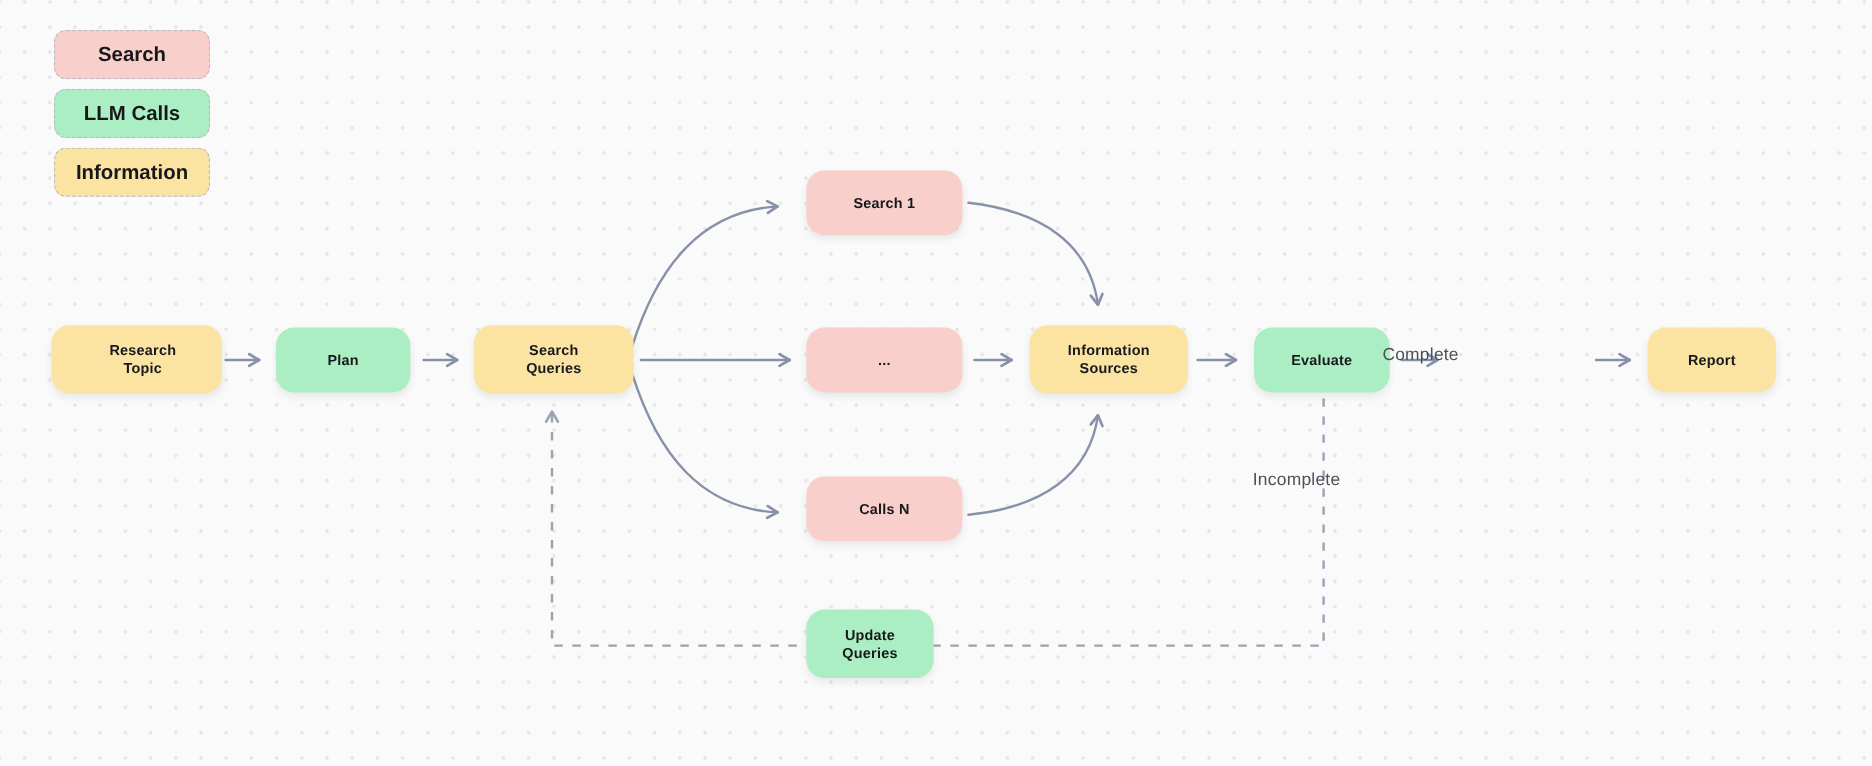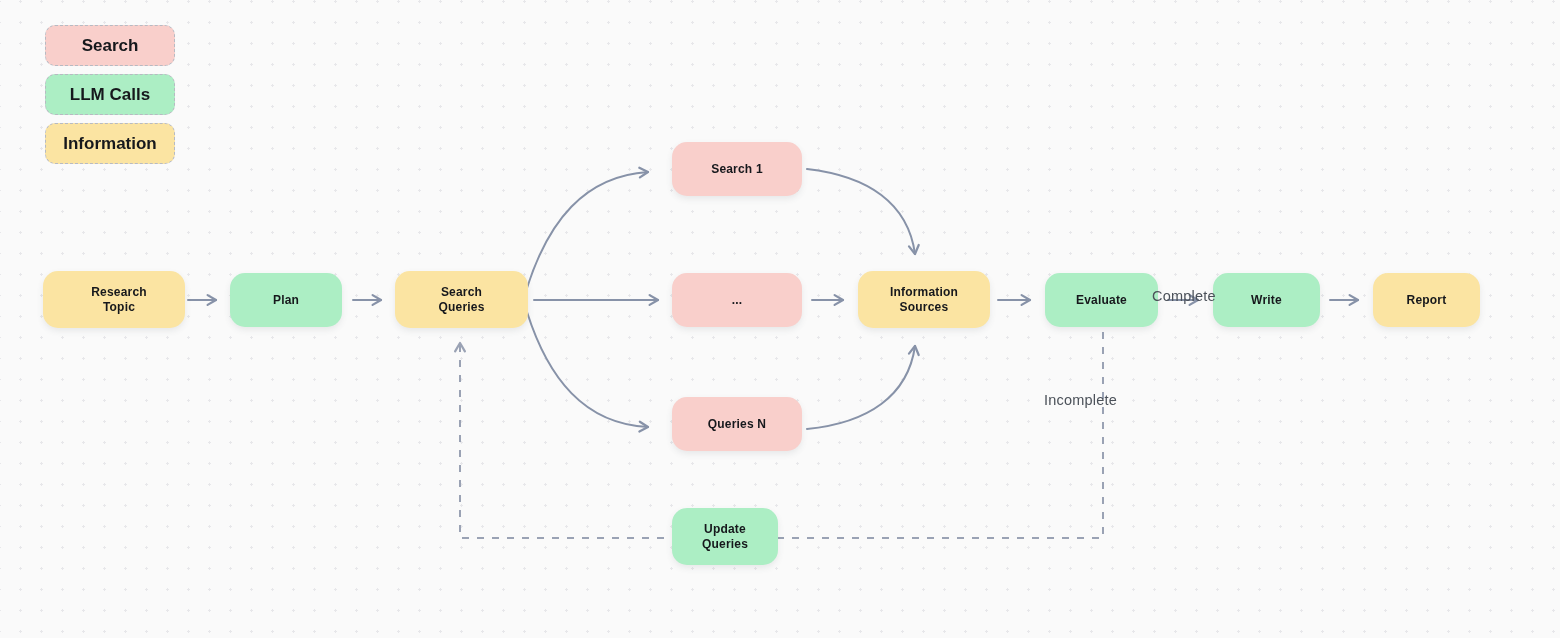--- a/index.html
+++ b/index.html
@@ -132,25 +132,24 @@
     <span>Information</span>
   </div>
 
   <div class="node type-information" id="n-research-topic">Research
 Topic</div>
   <div class="node type-llm" id="n-plan">Plan</div>
   <div class="node type-information" id="n-search-queries">Search
 Queries</div>
   <div class="node type-search" id="n-search-1">Search 1</div>
   <div class="node type-search" id="n-search-ellipsis">...</div>
-  <div class="node type-search" id="n-search-n">Queries N</div>
+  <div class="node type-search" id="n-search-n">Calls N</div>
   <div class="node type-information" id="n-information-sources">Information
 Sources</div>
   <div class="node type-llm" id="n-evaluate">Evaluate</div>
-  <div class="node type-llm" id="n-write">Write</div>
   <div class="node type-information" id="n-report">Report</div>
   <div class="node type-llm" id="n-update-queries">Update
 Queries</div>
 
   <div class="edge-label" id="label-complete">Complete</div>
   <div class="edge-label" id="label-incomplete">Incomplete</div>
 
 </div>
 
 </body></html>

